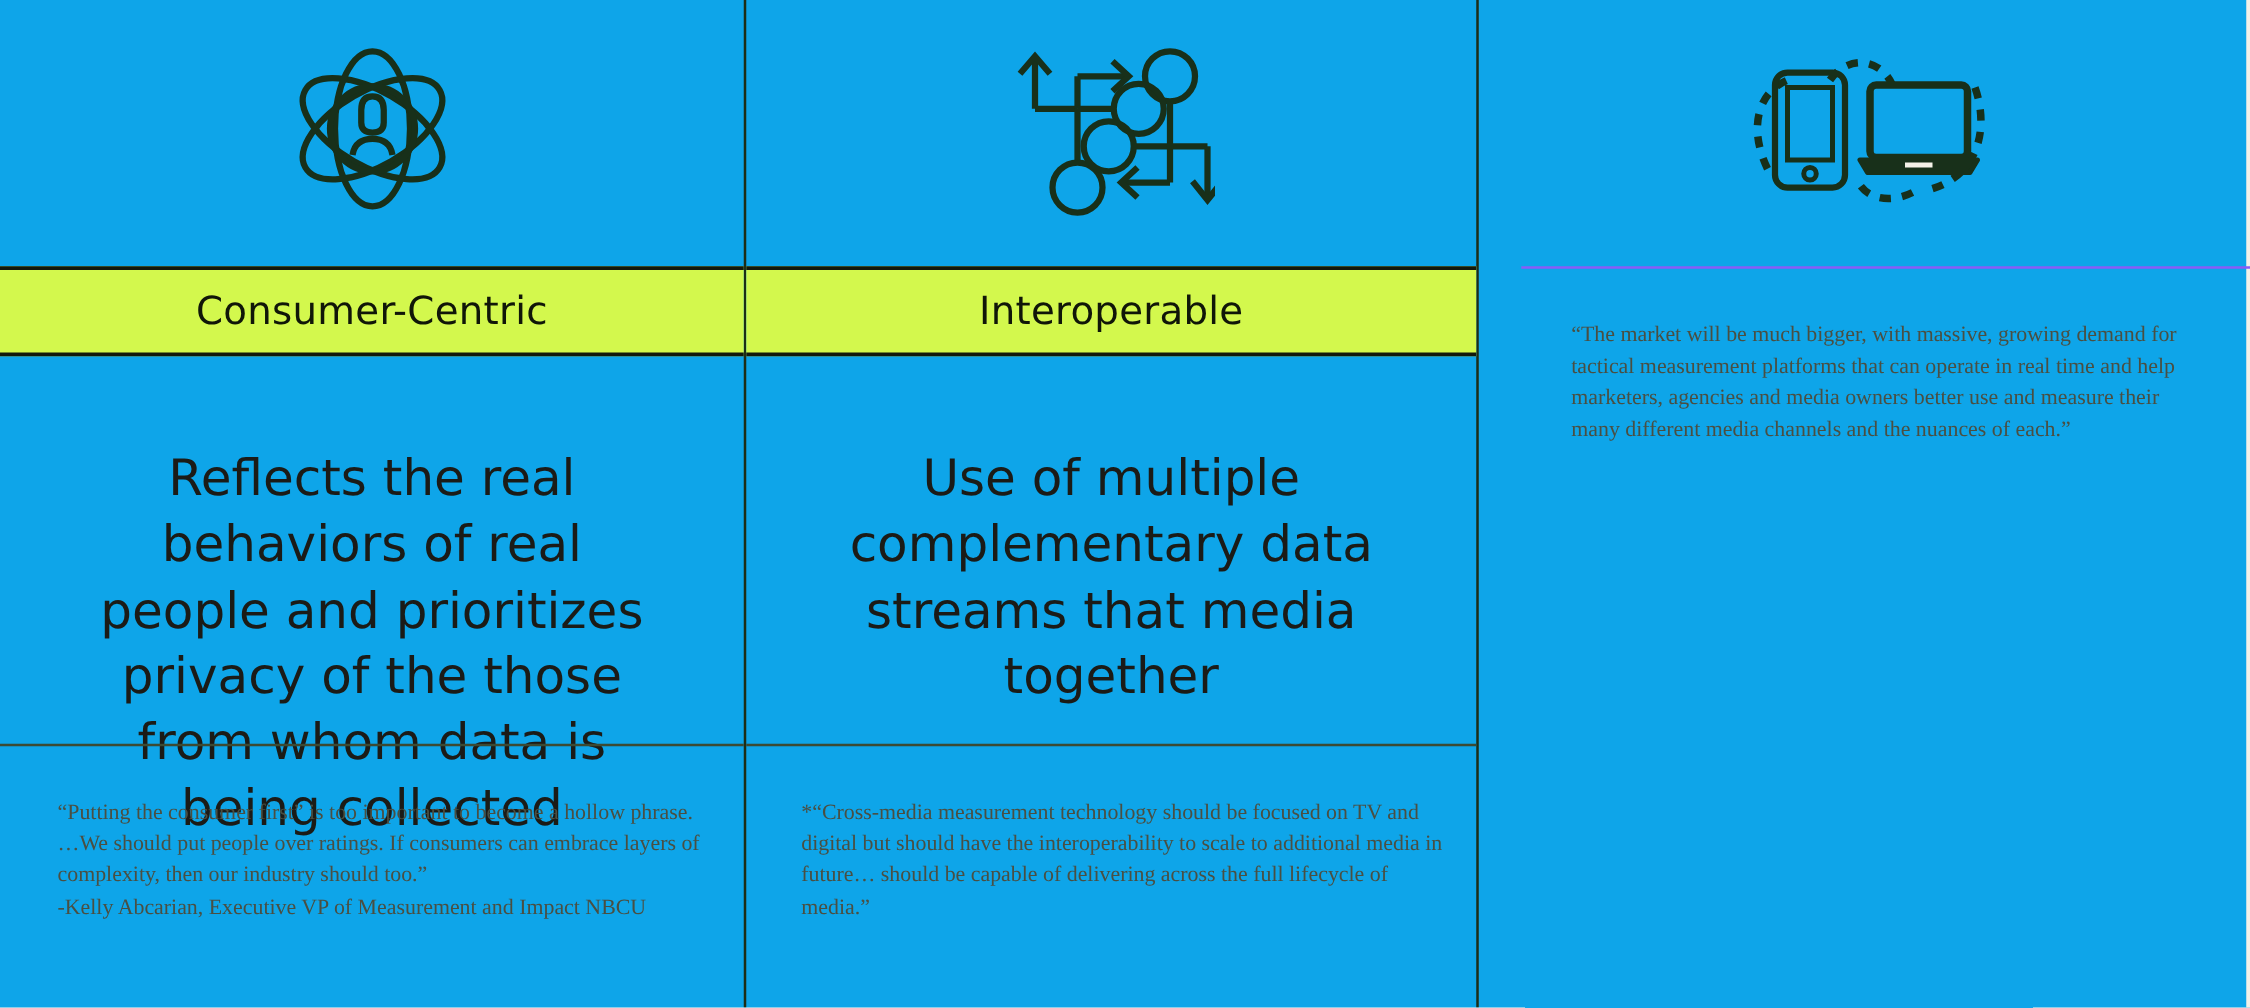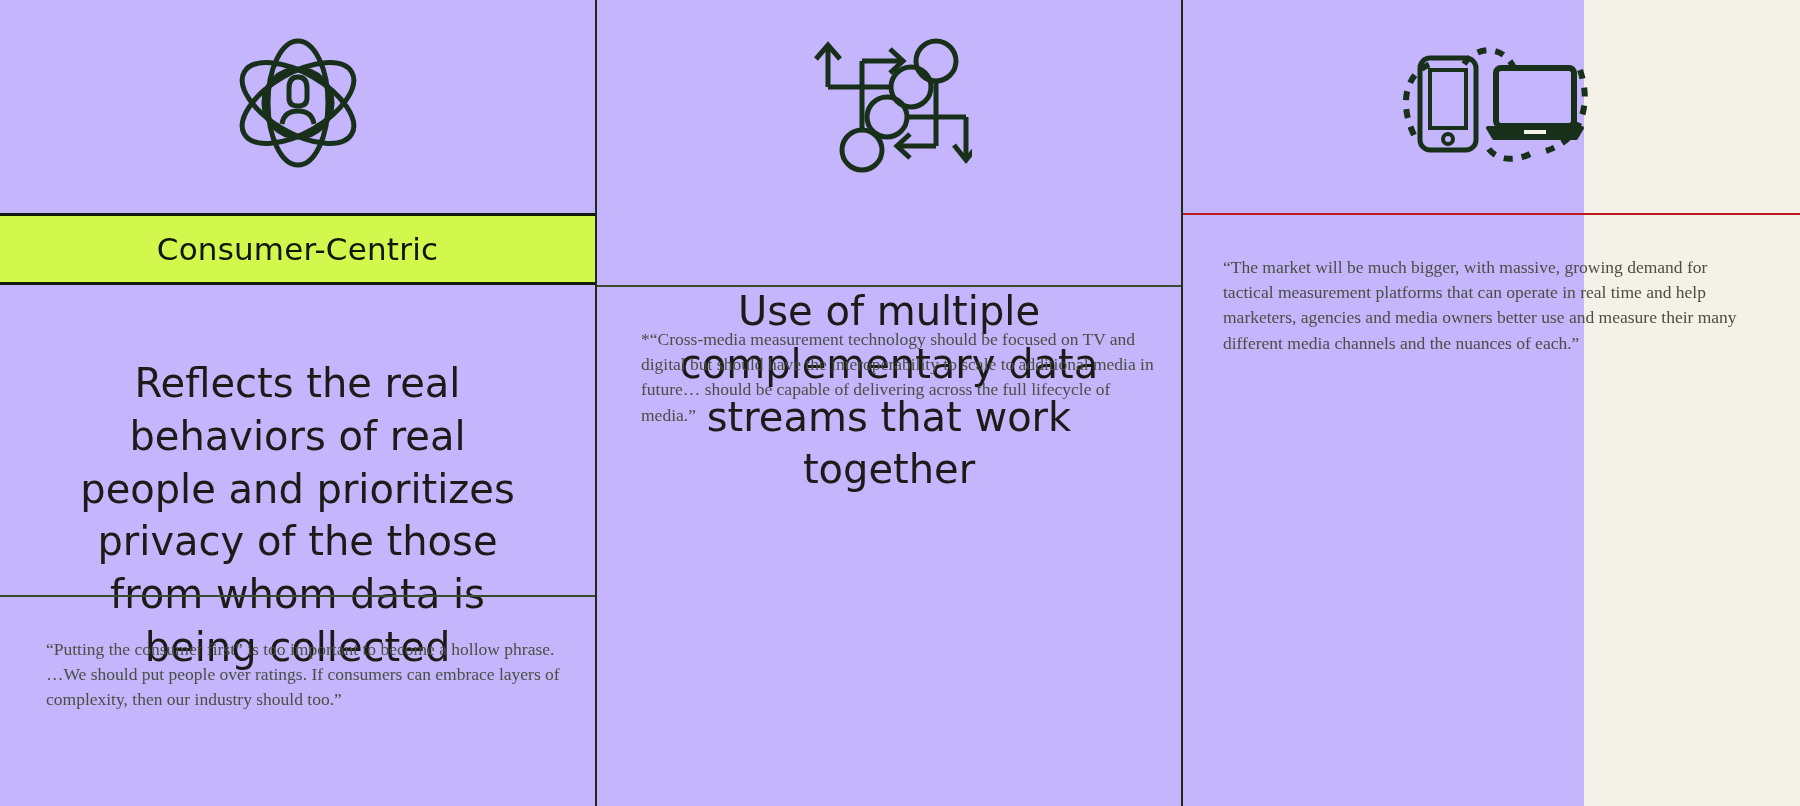--- a/index.html
+++ b/index.html
@@ -8,23 +8,23 @@
   html, body {
     width: 1800px;
     height: 806px;
     background: #f4f1e8;
     font-family: "Liberation Sans", sans-serif;
     overflow: hidden;
   }
 
   .board {
     position: relative;
-    width: 1584px;
+    width: 1797px;
     height: 806px;
-    background: #c4b5fd;
+    background: #0ea5e9;
   }
 
   
   .columns {
     position: absolute;
     inset: 0;
     display: grid;
     grid-template-columns: 597px 586px 617px;
   }
 
@@ -102,21 +102,21 @@
   }
   .quote-attrib {
     font-family: "Liberation Serif", "DejaVu Serif", serif;
     font-size: 17.5px;
     line-height: 1.44;
     color: #4a4f42;
     white-space: pre-line;
   }
 
   
-  .col-3 .quote-cell { border-top: 2px solid #b91c1c; }
+  .col-3 .quote-cell { border-top: 2px solid #8b5cf6; margin-left: 34px; }
 </style>
 </head>
 <body>
 
 <div class="board">
   <div class="columns">
 
     <div class="column col-1">
 
       <div class="icon-cell">
@@ -137,20 +137,21 @@
       <div class="label-band">
         <span class="label-text">Consumer-Centric</span>
       </div>
 
       <div class="desc-cell">
         <div class="desc-text">Reflects the real behaviors of real people and prioritizes privacy of the those from whom data is being collected</div>
       </div>
 
       <div class="quote-cell">
         <div class="quote-text">“Putting the consumer first” is too important to become a hollow phrase. …We should put people over ratings. If consumers can embrace layers of complexity, then our industry should too.”</div>
+        <div class="quote-attrib">-Kelly Abcarian, Executive VP of Measurement and Impact NBCU</div>
       </div>
     </div>
 
     <div class="column col-2">
 
       <div class="icon-cell">
         <span>
           <svg width="166" height="140" viewBox="0 0 166 140" fill="none" stroke="#18301a" stroke-width="5" stroke-linecap="butt">
 
             <path d="M22 54 L56 54"></path>
@@ -178,23 +179,26 @@
             <path d="M160 84 L160 126"></path>
             <path d="M148 112 L160 127 L172 112"></path>
 
             <path d="M130 84 L130 113"></path>
             <path d="M130 113 L92 113"></path>
             <path d="M104 101 L91 113 L104 125"></path>
           </svg>
         </span>
       </div>
 
+      <div class="label-band">
+        <span class="label-text">Interoperable</span>
+      </div>
 
       <div class="desc-cell">
-        <div class="desc-text">Use of multiple complementary data streams that work together</div>
+        <div class="desc-text">Use of multiple complementary data streams that media together</div>
       </div>
 
       <div class="quote-cell">
         <div class="quote-text">*“Cross-media measurement technology should be focused on TV and digital but should have the interoperability to scale to additional media in future… should be capable of delivering across the full lifecycle of media.”</div>
       </div>
     </div>
 
     <div class="column col-3">
 
       <div class="icon-cell">

